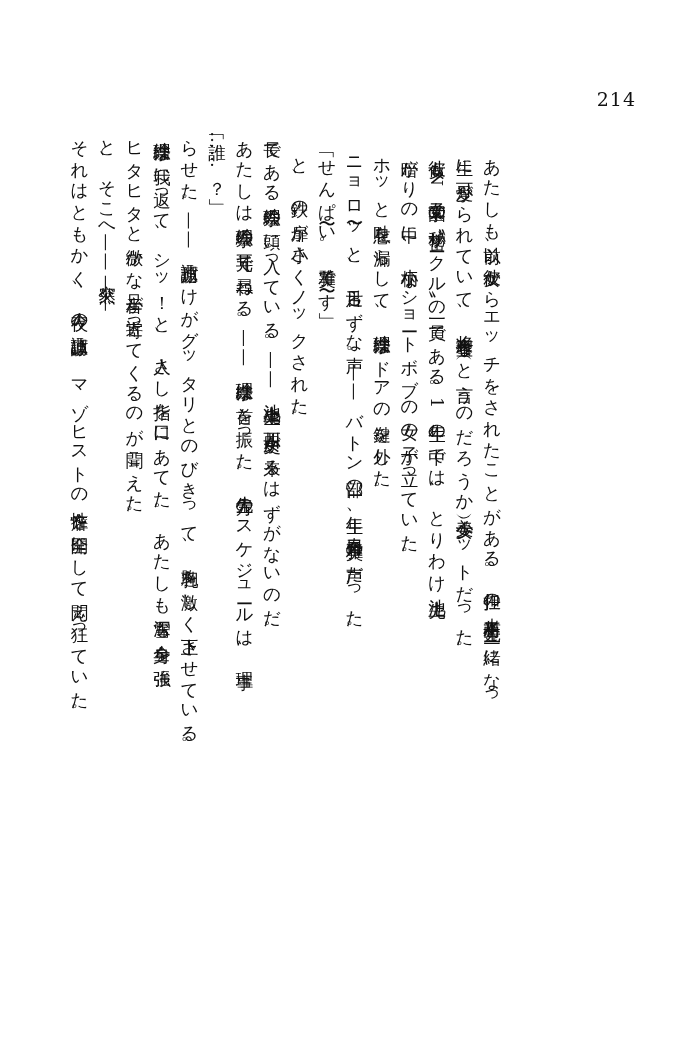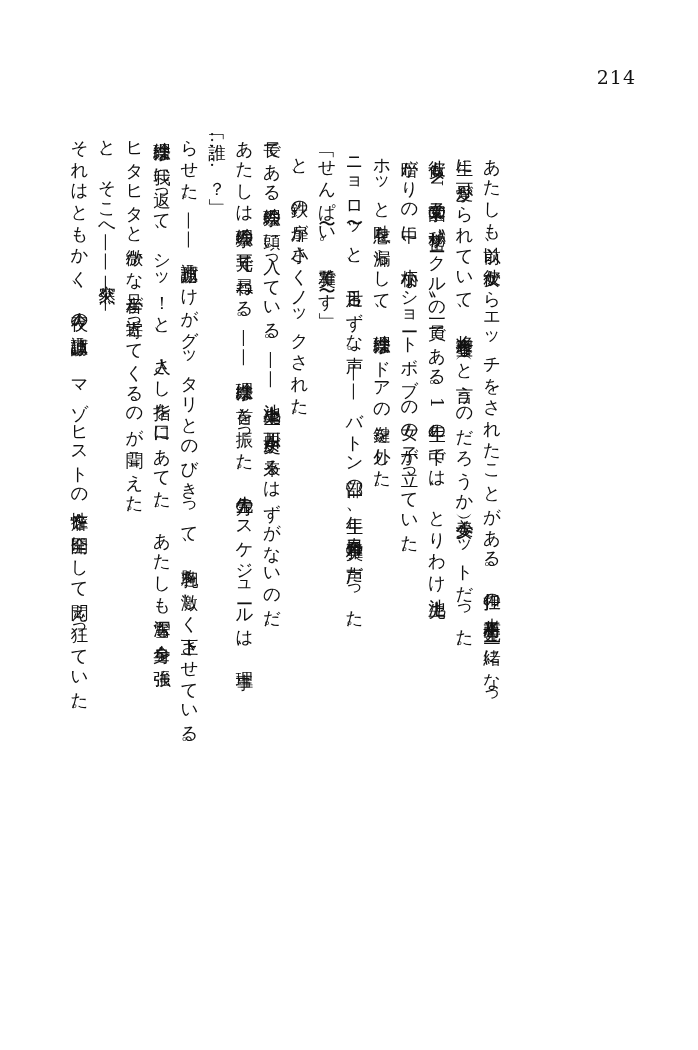--- a/index.html
+++ b/index.html
@@ -11,21 +11,21 @@
     position: relative;
     width: 698px;
     height: 1050px;
     background: #ffffff;
     overflow: hidden;
     font-family: "DejaVu Serif", "Liberation Serif", serif;
     color: #111111;
   }
   #page-number {
     position: absolute;
-    top: 66px;
+    top: 88px;
     right: 62px;
     font-size: 19px;
     letter-spacing: 1px;
     font-family: "DejaVu Serif", "Liberation Serif", serif;
     color: #111111;
   }
   
   #body-text {
     position: absolute;
     top: 128px;

